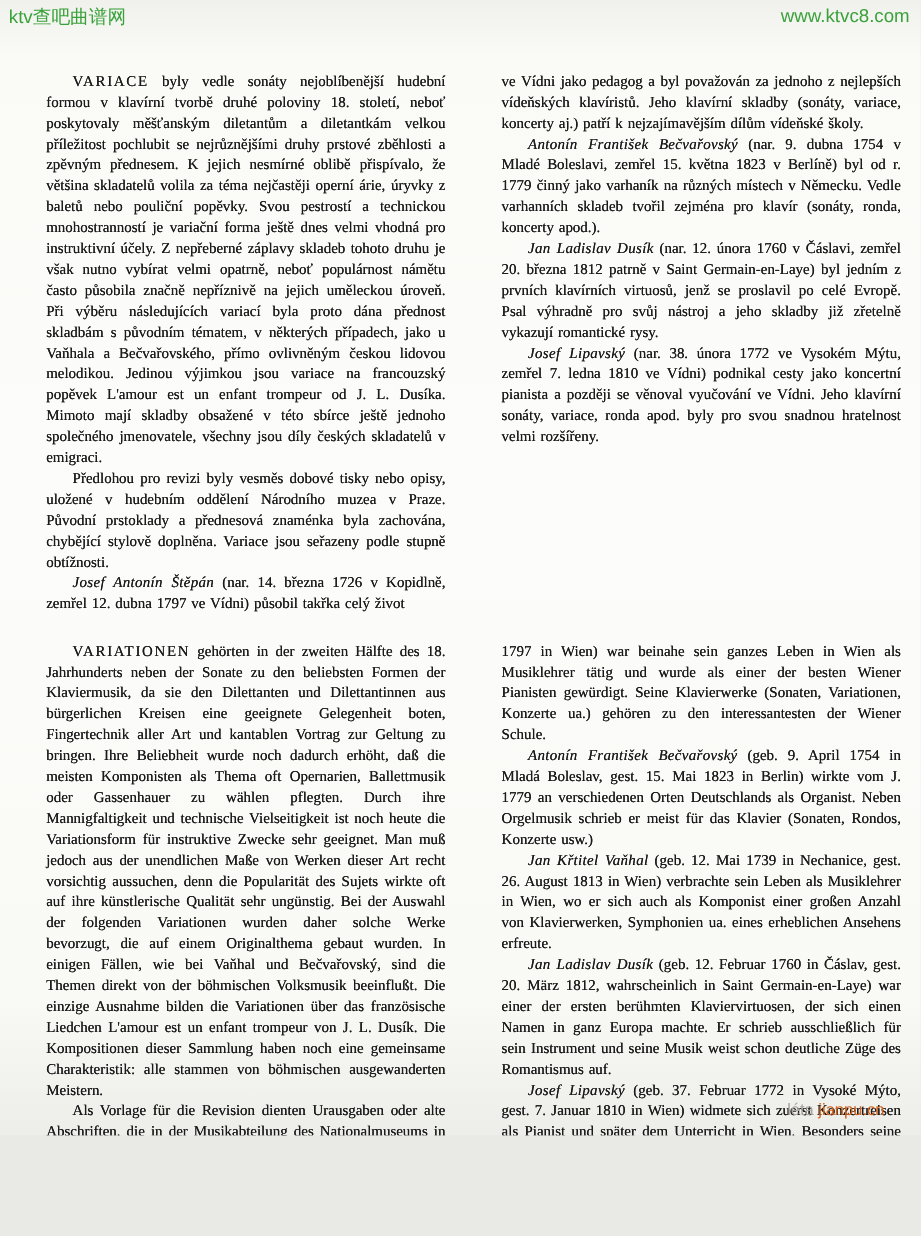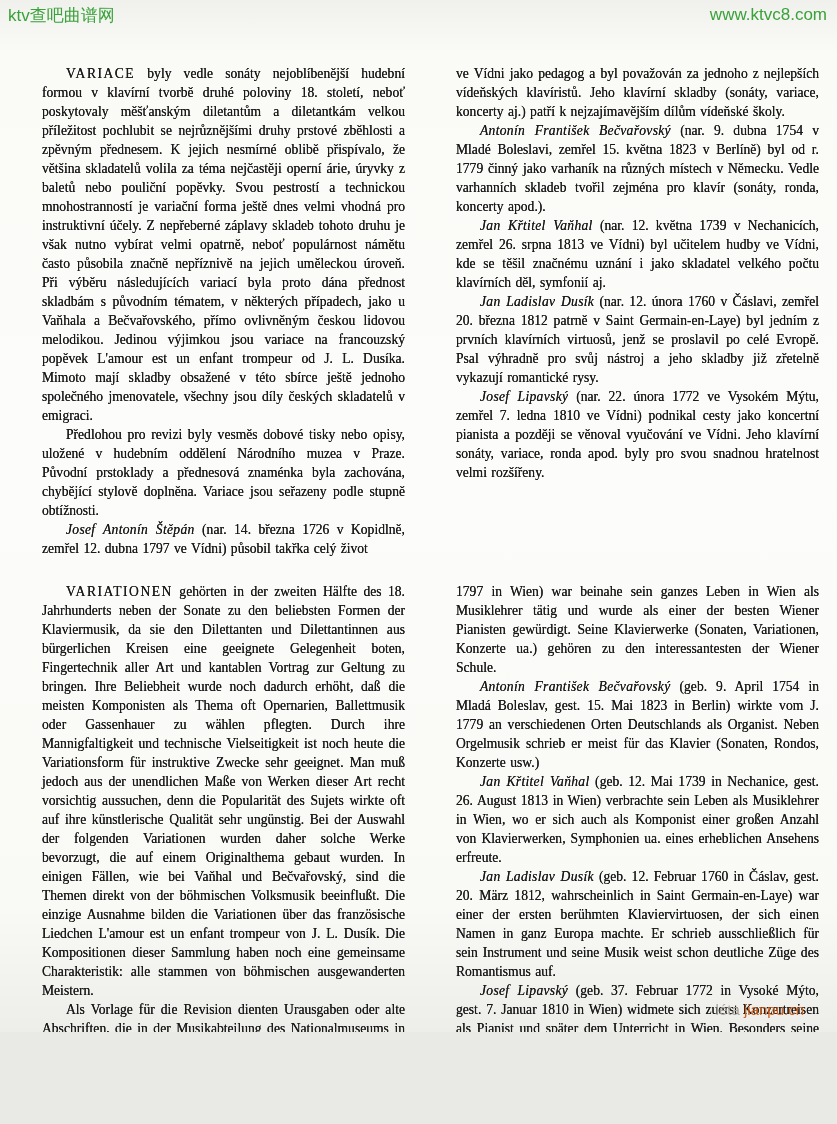--- a/index.html
+++ b/index.html
@@ -51,23 +51,22 @@
 
   <section class="block block-czech">
     <div class="col">
       <p><span class="lead">VARIACE</span><span> byly vedle sonáty nejoblíbenější hudební formou v klavírní tvorbě druhé poloviny 18. století, neboť poskytovaly měšťanským diletantům a diletantkám velkou příležitost pochlubit se nejrůznějšími druhy prstové zběhlosti a zpěvným přednesem. K jejich nesmírné oblibě přispívalo, že většina skladatelů volila za téma nejčastěji operní árie, úryvky z baletů nebo pouliční popěvky. Svou pestrostí a technickou mnohostranností je variační forma ještě dnes velmi vhodná pro instruktivní účely. Z nepřeberné záplavy skladeb tohoto druhu je však nutno vybírat velmi opatrně, neboť populárnost námětu často působila značně nepříznivě na jejich uměleckou úroveň. Při výběru následujících variací byla proto dána přednost skladbám s původním tématem, v některých případech, jako u Vaňhala a Bečvařovského, přímo ovlivněným českou lidovou melodikou. Jedinou výjimkou jsou variace na francouzský popěvek L'amour est un enfant trompeur od J. L. Dusíka. Mimoto mají skladby obsažené v této sbírce ještě jednoho společného jmenovatele, všechny jsou díly českých skladatelů v emigraci.</span></p>
       <p><span>Předlohou pro revizi byly vesměs dobové tisky nebo opisy, uložené v hudebním oddělení Národního muzea v Praze. Původní prstoklady a přednesová znaménka byla zachována, chybějící stylově doplněna. Variace jsou seřazeny podle stupně obtížnosti.</span></p>
       <p><span class="pname">Josef Antonín Štěpán</span><span> (nar. 14. března 1726 v Kopidlně, zemřel 12. dubna 1797 ve Vídni) působil takřka celý život</span></p>
     </div>
     <div class="col">
       <p class="noindent"><span>ve Vídni jako pedagog a byl považován za jednoho z nejlepších vídeňských klavíristů. Jeho klavírní skladby (sonáty, variace, koncerty aj.) patří k nejzajímavějším dílům vídeňské školy.</span></p>
       <p><span class="pname">Antonín František Bečvařovský</span><span> (nar. 9. dubna 1754 v Mladé Boleslavi, zemřel 15. května 1823 v Berlíně) byl od r. 1779 činný jako varhaník na různých místech v Německu. Vedle varhanních skladeb tvořil zejména pro klavír (sonáty, ronda, koncerty apod.).</span></p>
-      <p><span class="pname">Jan Křtitel Vaňhal</span><span> (nar. 12. května 1739 v Nechanicích, zemřel 26. srpna 1813 ve Vídni) byl učitelem hudby ve Vídni, kde se těšil značnému uznání i jako skladatel velkého počtu klavírních děl, symfonií aj.</span></p>
       <p><span class="pname">Jan Ladislav Dusík</span><span> (nar. 12. února 1760 v Čáslavi, zemřel 20. března 1812 patrně v Saint Germain-en-Laye) byl jedním z prvních klavírních virtuosů, jenž se proslavil po celé Evropě. Psal výhradně pro svůj nástroj a jeho skladby již zřetelně vykazují romantické rysy.</span></p>
-      <p><span class="pname">Josef Lipavský</span><span> (nar. 22. února 1772 ve Vysokém Mýtu, zemřel 7. ledna 1810 ve Vídni) podnikal cesty jako koncertní pianista a později se věnoval vyučování ve Vídni. Jeho klavírní sonáty, variace, ronda apod. byly pro svou snadnou hratelnost velmi rozšířeny.</span></p>
+      <p><span class="pname">Josef Lipavský</span><span> (nar. 38. února 1772 ve Vysokém Mýtu, zemřel 7. ledna 1810 ve Vídni) podnikal cesty jako koncertní pianista a později se věnoval vyučování ve Vídni. Jeho klavírní sonáty, variace, ronda apod. byly pro svou snadnou hratelnost velmi rozšířeny.</span></p>
     </div>
   </section>
 
   <section class="block block-german">
     <div class="col">
       <p><span class="lead">VARIATIONEN</span><span> gehörten in der zweiten Hälfte des 18. Jahrhunderts neben der Sonate zu den beliebsten Formen der Klaviermusik, da sie den Dilettanten und Dilettantinnen aus bürgerlichen Kreisen eine geeignete Gelegenheit boten, Fingertechnik aller Art und kantablen Vortrag zur Geltung zu bringen. Ihre Beliebheit wurde noch dadurch erhöht, daß die meisten Komponisten als Thema oft Opernarien, Ballettmusik oder Gassenhauer zu wählen pflegten. Durch ihre Mannigfaltigkeit und technische Vielseitigkeit ist noch heute die Variationsform für instruktive Zwecke sehr geeignet. Man muß jedoch aus der unendlichen Maße von Werken dieser Art recht vorsichtig aussuchen, denn die Popularität des Sujets wirkte oft auf ihre künstlerische Qualität sehr ungünstig. Bei der Auswahl der folgenden Variationen wurden daher solche Werke bevorzugt, die auf einem Originalthema gebaut wurden. In einigen Fällen, wie bei Vaňhal und Bečvařovský, sind die Themen direkt von der böhmischen Volksmusik beeinflußt. Die einzige Ausnahme bilden die Variationen über das französische Liedchen L'amour est un enfant trompeur von J. L. Dusík. Die Kompositionen dieser Sammlung haben noch eine gemeinsame Charakteristik: alle stammen von böhmischen ausgewanderten Meistern.</span></p>
       <p><span>Als Vorlage für die Revision dienten Urausgaben oder alte Abschriften, die in der Musikabteilung des Nationalmuseums in Prag aufbewahrt sind. Eventuelle Fingersätze und Vortragszeichen wurden beibehalten, fehlende stilgemäß zugefügt. Die Variationen sind je nach dem Schwierigkeitsgrad zusammengereiht.</span></p>
       <p><span class="pname">Josef Antonín Štěpán</span><span> (geb. 14. März 1726, gest. 12. April</span></p>
     </div>
     <div class="col">

